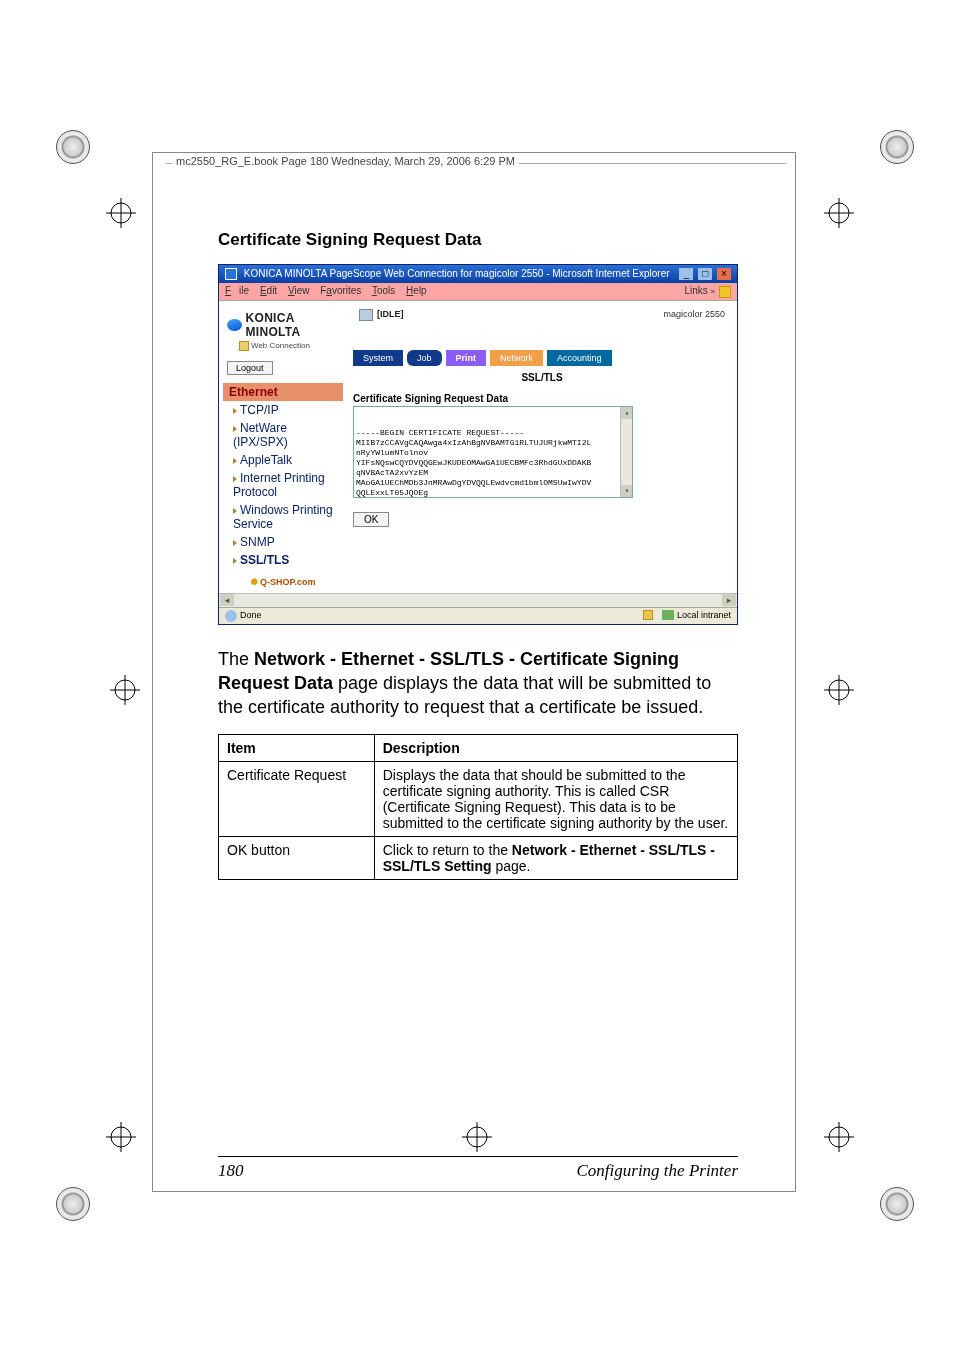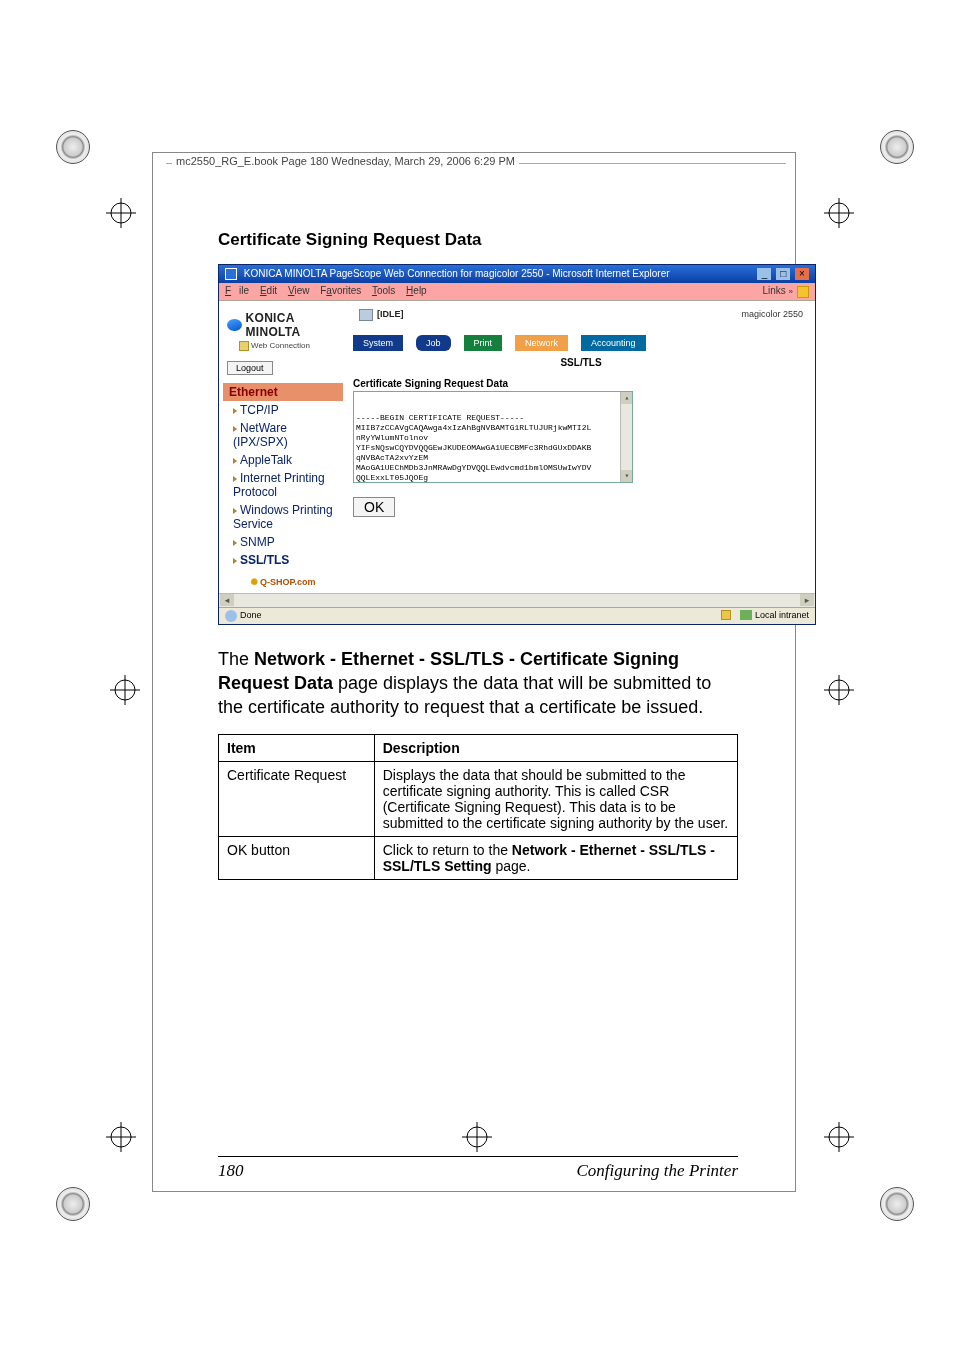--- a/index.html
+++ b/index.html
@@ -64,21 +64,21 @@
   }
 
   h2.section {
     font-size: 17px;
     font-weight: bold;
     margin-bottom: 14px;
   }
 
   
   .ie-window {
-    width: 598px;
+    width: 520px;
     border: 1px solid #0a246a;
     font-size: 10px;
   }
   .ie-title {
     background: linear-gradient(to bottom, #2a6fd6, #0a3fa4);
     color: #fff;
     padding: 3px 6px;
     display: flex;
     justify-content: space-between;
     align-items: center;
@@ -164,27 +164,27 @@
   .ie-right { flex:1; padding:4px 6px; font-size:9px; position:relative; }
   .status-row { display:flex; justify-content:space-between; padding:4px 6px 10px 6px; }
   .status-row .idle { font-weight:bold; color:#222; }
   .status-row .idle .picon {
     display:inline-block; width:14px; height:12px;
     background:#bcd; border:1px solid #789; margin-right:4px;
     vertical-align:middle;
   }
   .status-row .model { color:#333; }
 
-  .tabbar { display:flex; gap:13px; margin:4px 0 6px 0; }
+  .tabbar { display:flex; gap:4px; margin:19px 0 6px 0; }
   .tabbar .tab {
     padding:3px 10px; font-size:9px;
   }
   .tab.sys { background:#123a8a; color:#fff; }
   .tab.job { background:#123a8a; color:#fff;border-radius:6px; }
-  .tab.print { background:#15803d; color:#fff; }
+  .tab.print { background:#8b5cf6; color:#fff;font-weight:bold; }
   .tab.net { background:#f0a048; color:#fff; }
   .tab.acc { background:#0369a1; color:#fff; }
 
   .ssl-title { text-align:center; font-weight:bold; margin:4px 0 10px 0; font-size:10px;}
   .csr-title { font-weight:bold; font-size:10px; margin-bottom:2px; }
   .csr-box {
     border:1px solid #7a9; background:#fff; width:280px; height:92px;
     font-family:"Courier New",monospace; font-size:8px; line-height:10px;
     padding:1px 2px; overflow:hidden; white-space:pre-wrap; word-break:break-all;
     position:relative;
@@ -195,21 +195,21 @@
   }
   .csr-box .sbar .arr {
     position:absolute; left:0; width:12px; height:12px;
     background:#cfcfc0; font-size:8px; text-align:center; line-height:12px; color:#555;
   }
   .csr-box .sbar .arr.up { top:0; }
   .csr-box .sbar .arr.dn { bottom:0; }
 
   .ok-btn {
     margin-top:14px; border:1px solid #888; background:#f4f4f4;
-    padding:1px 10px; font-size:14px;
+    padding:1px 10px; font-size:10px;
   }
 
   .ie-hscroll {
     height:14px; background:#e8e8e0;
     border-top:1px solid #bbb;
     display:flex; justify-content:space-between; align-items:center;
     font-size:9px; color:#555; padding:0 1px;
   }
   .ie-hscroll .arrbox { width:14px; height:12px; background:#cfcfc0; text-align:center; line-height:12px;}
 

